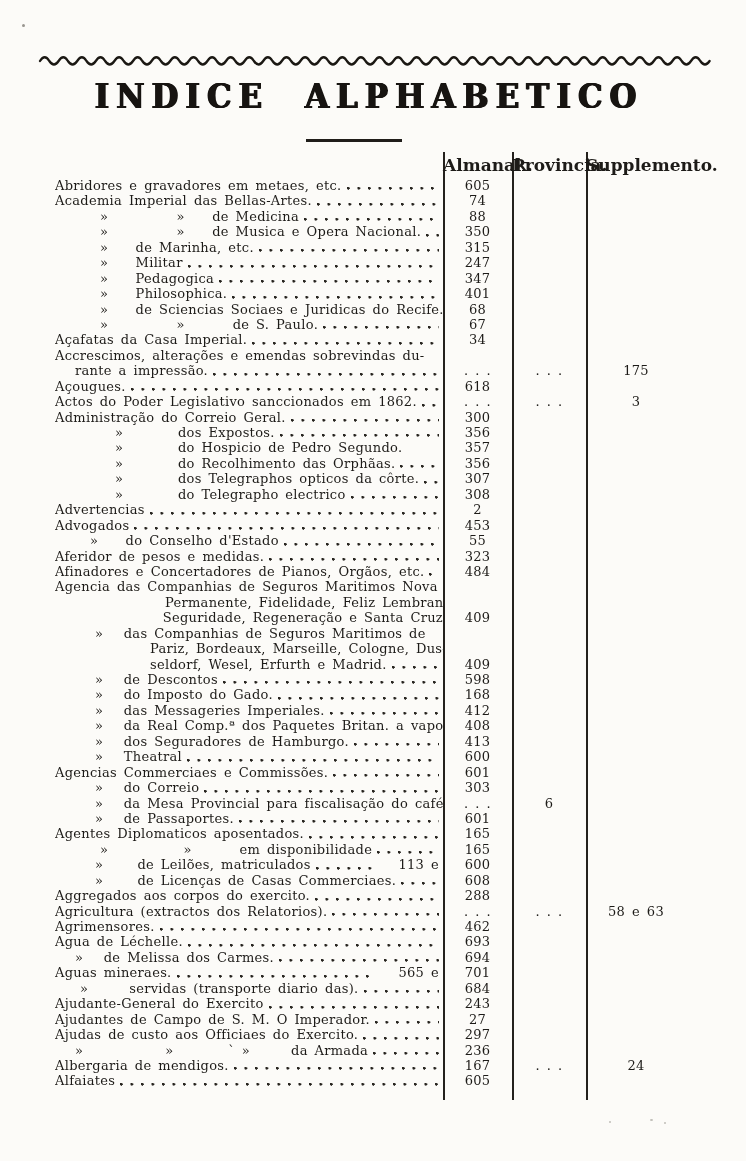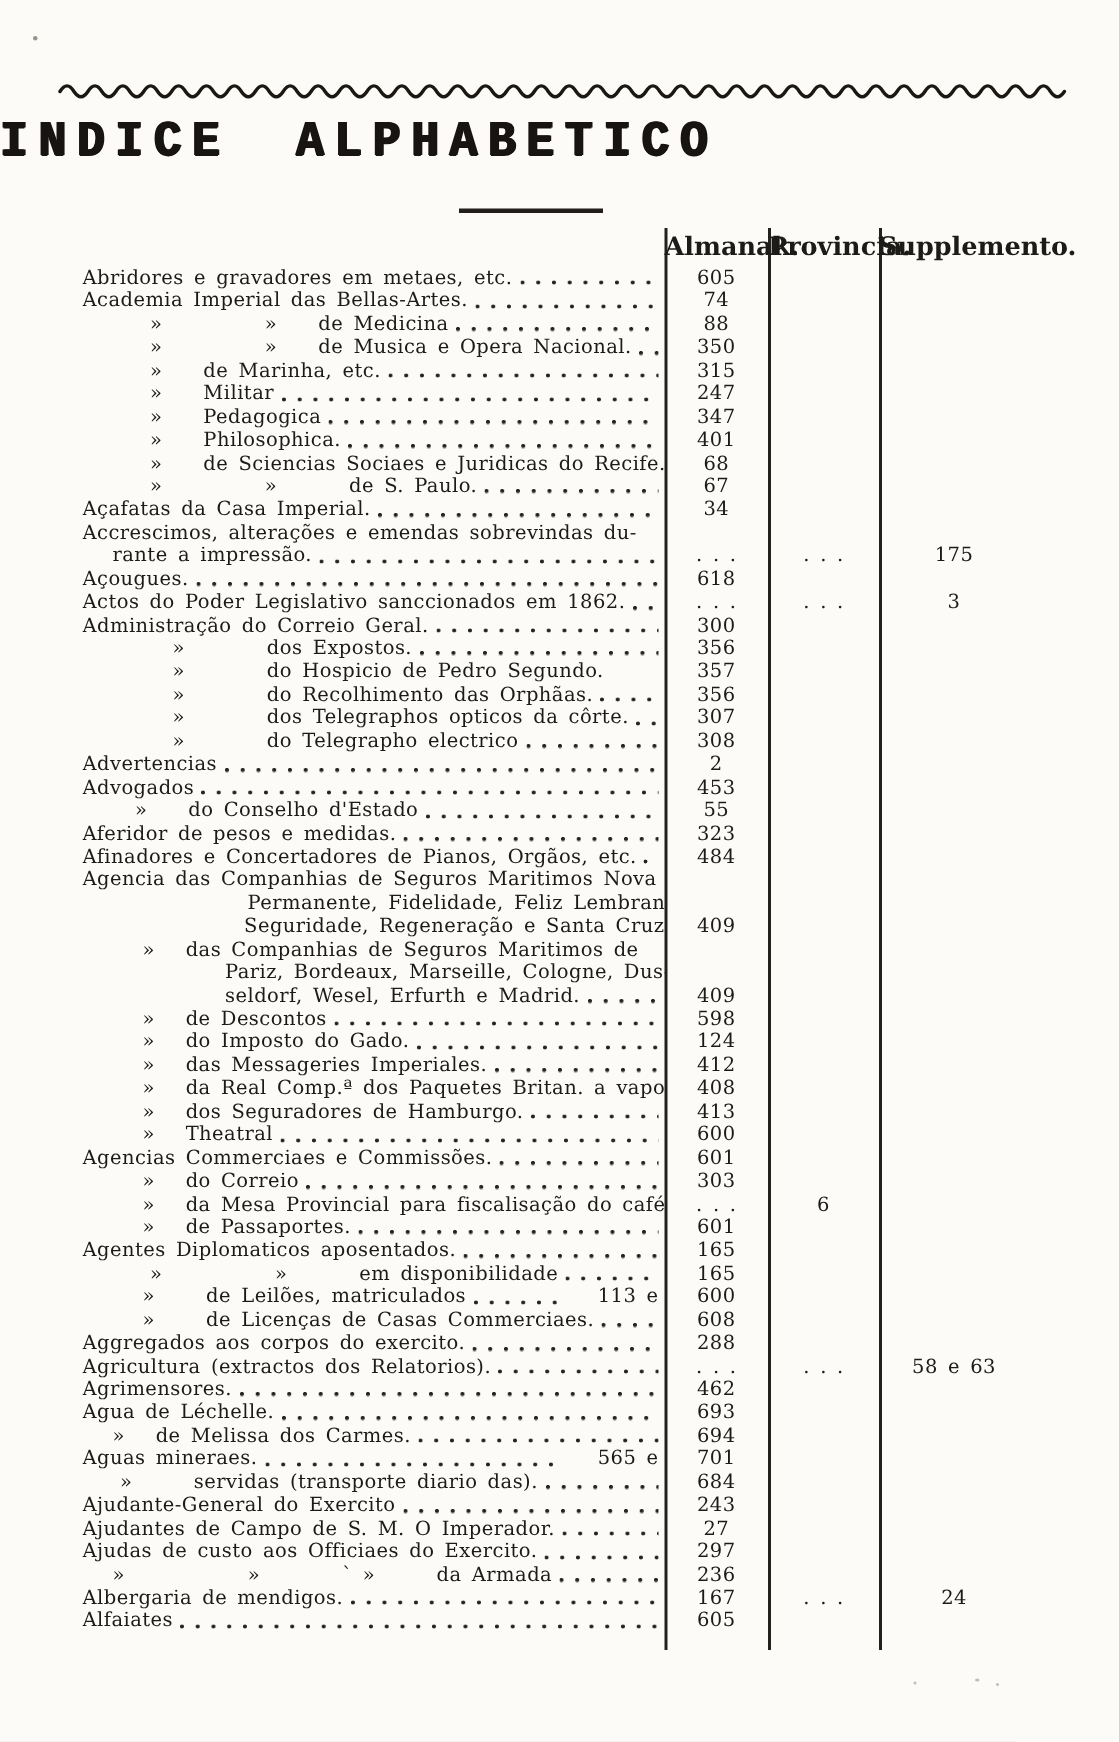--- a/index.html
+++ b/index.html
@@ -6,21 +6,21 @@
   .sheet {
     position:relative; width:746px; height:1161px; margin:0 auto;
     background:#fcfbf8; overflow:hidden;
     font-family:"DejaVu Serif","Liberation Serif",serif;
     color:#1d1b18;
   }
   
   .wavy { position:absolute; left:38px; top:50px; width:676px; height:20px; }
   .wavy svg { display:block; }
   
-  .title-wrap { position:absolute; top:78px; left:0; width:738px; text-align:left;font-family:Liberation Mono, monospace; }
+  .title-wrap { position:absolute; top:78px; left:0; width:738px; text-align:center; }
   .title {
     display:inline-block;
     font-size:31px; font-weight:bold; letter-spacing:7px; word-spacing:18px;
     color:#171411; transform:scaleY(1.08);
     text-shadow:0.9px 0 0 currentColor, -0.6px 0 0 currentColor, 0 0.4px 0 currentColor;
     white-space:nowrap;
   }
   .title-divider { position:absolute; top:139px; left:306px; width:96px; height:2.6px; background:#201d1a; }
   
   .index-table { position:absolute; left:55px; top:152px; width:680px; }
@@ -374,21 +374,21 @@
           </div>
           <div class="cell ca">598</div>
           <div class="cell cp"></div>
           <div class="cell cs"></div>
         </div>
         <div class="row">
           <div class="lbl" style="padding-left: 40px;">
             <span class="t">»   do Imposto do Gado.</span>
             <span class="leader"></span>
           </div>
-          <div class="cell ca">124</div>
+          <div class="cell ca">168</div>
           <div class="cell cp"></div>
           <div class="cell cs"></div>
         </div>
         <div class="row">
           <div class="lbl" style="padding-left: 40px;">
             <span class="t">»   das Messageries Imperiales.</span>
             <span class="leader"></span>
           </div>
           <div class="cell ca">412</div>
           <div class="cell cp"></div>

